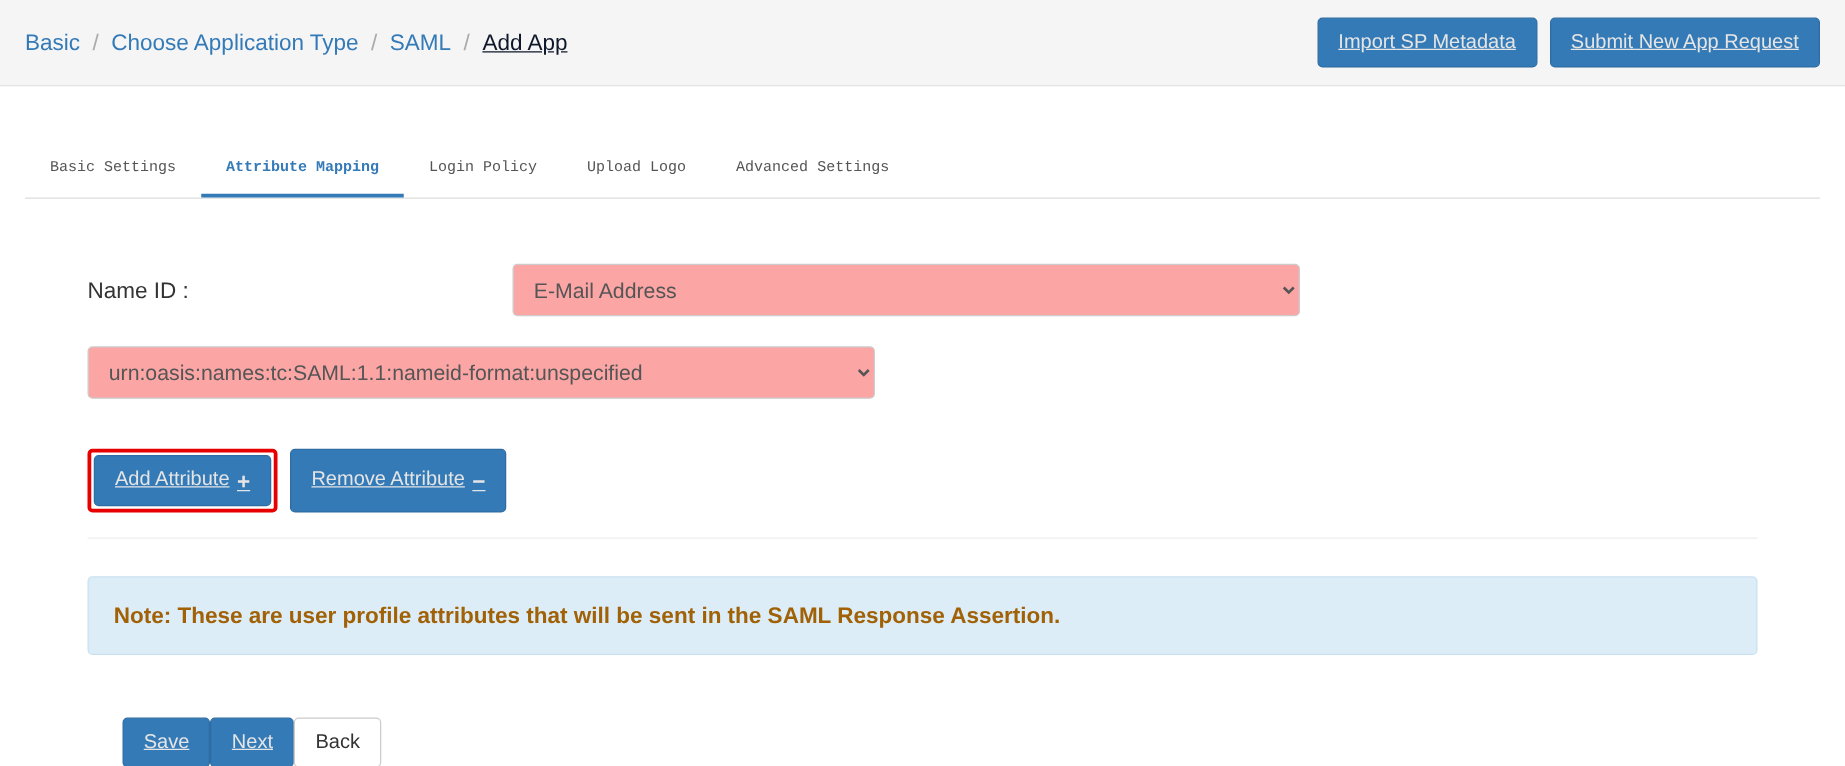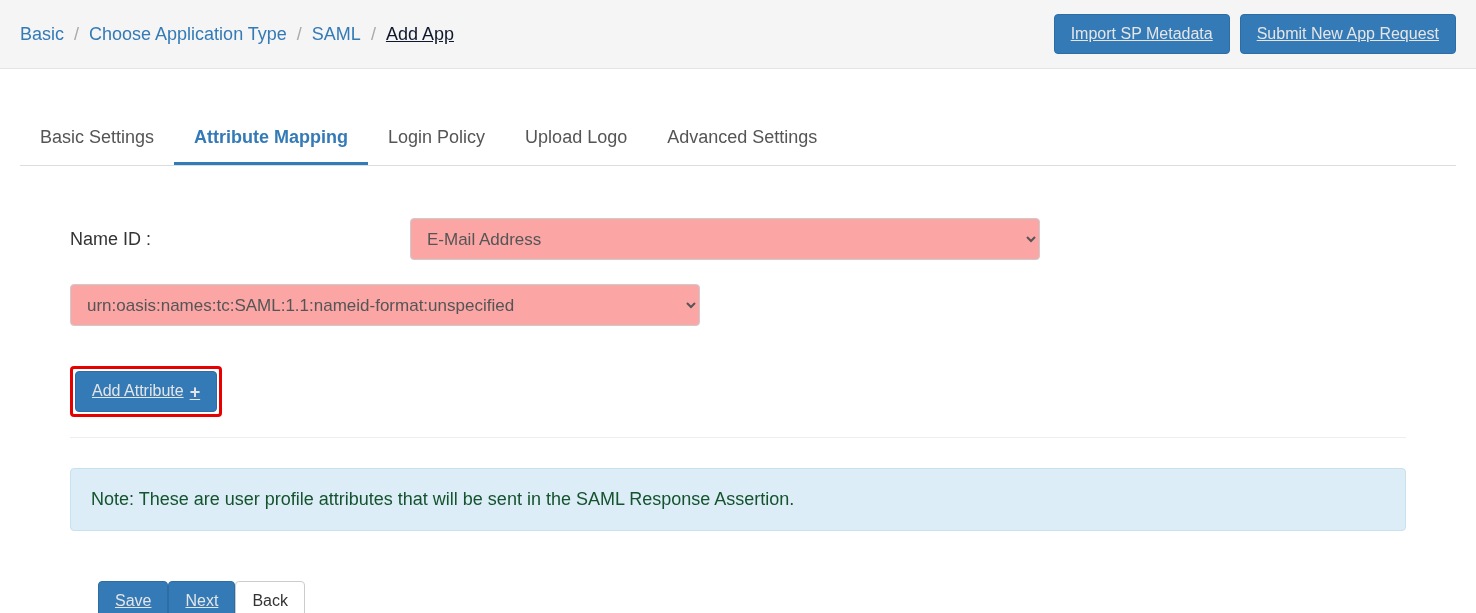--- a/index.html
+++ b/index.html
@@ -69,25 +69,26 @@
     }
     .tabs {
       display: flex;
       border-bottom: 1px solid #ddd;
       gap: 0;
       margin-top: 24px;
       margin-bottom: 40px;
     }
     .tab {
       padding: 14px 20px;
-      font-size: 18px;
+      font-size: 12px;
       color: #555;
       cursor: pointer;
       border-bottom: 3px solid transparent;
       font-weight: 500;
+      font-family: Liberation Mono, monospace;
     }
     .tab.active {
       color: #337ab7;
       border-bottom-color: #337ab7;
       font-weight: 700;
     }
     .form-area {
       padding: 12px 50px;
     }
     .form-row {
@@ -139,22 +140,23 @@
       border: none;
       border-top: 1px solid #eee;
       margin: 20px 0 30px 0;
     }
     .note-box {
       background: #dcedf7;
       border: 1px solid #c9e1ef;
       border-radius: 4px;
       padding: 20px;
       font-size: 18px;
-      color: #14532d;
+      color: #a16207;
       margin-bottom: 50px;
+      font-weight: bold;
     }
     .footer-buttons {
       display: flex;
       margin-left: 28px;
     }
     .icon-plus, .icon-minus {
       font-weight: bold;
       font-size: 18px;
       line-height: 1;
     }
@@ -204,20 +206,24 @@
     </div>
 
     <div class="section-row">
       <div class="attr-buttons">
         <span class="highlight-red">
           <button class="btn btn-primary">
             <span>Add Attribute</span>
             <span class="icon-plus">+</span>
           </button>
         </span>
+        <button class="btn btn-primary">
+          <span>Remove Attribute</span>
+          <span class="icon-minus">−</span>
+        </button>
       </div>
     </div>
 
     <hr class="hr">
 
     <div class="note-box">Note: These are user profile attributes that will be sent in the SAML Response Assertion.</div>
 
     <div class="footer-buttons">
       <button class="btn btn-primary">Save</button>
       <button class="btn btn-primary">Next</button>

